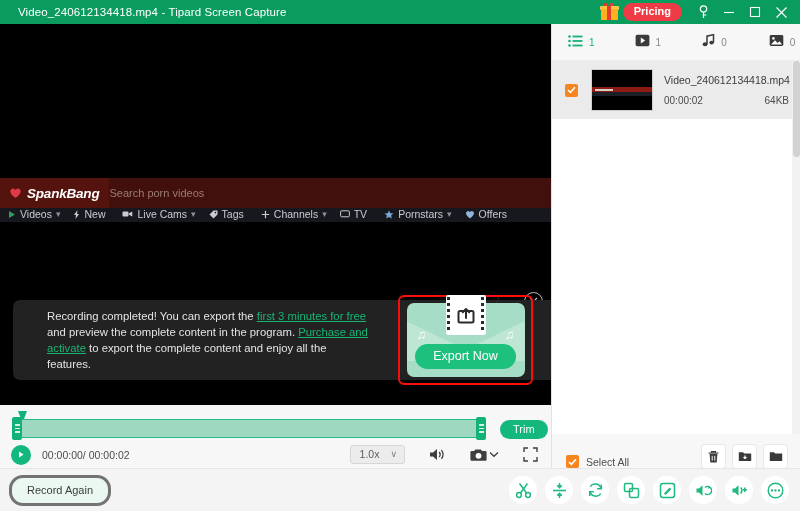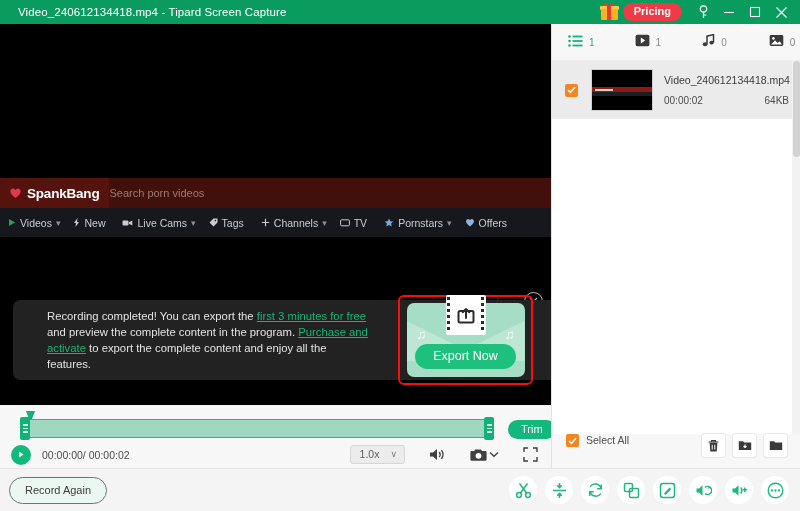--- a/index.html
+++ b/index.html
@@ -40,31 +40,31 @@
 
   
   .preview {
     position: absolute; left: 0; top: 24px; width: 551px; height: 381px;
     background: #000000; overflow: hidden;
   }
   .site-header {
     position: absolute; left: 0; top: 154px; width: 551px; height: 30px;
     background: #54130d; display: flex; align-items: center;
   }
-  .site-logo { display: flex; align-items: center; padding: 0 10px 0 9px; }
+  .site-logo { display: flex; align-items: center; padding: 0 10px 0 9px; font-style: italic; }
   .logo-heart { width: 13px; height: 12px; position: relative; margin-right: 5px; }
   .logo-heart svg { display: block; }
   .logo-text { color: #ffffff; font-size: 13.5px; font-weight: bold; letter-spacing: -.2px; }
   .site-search {
     flex: 1; height: 30px; background: #42100c; display: flex; align-items: center;
   }
   .site-search span { color: #9b7b76; font-size: 11px; }
   .site-nav {
-    position: absolute; left: 0; top: 184px; width: 551px; height: 29px;
-    background: #16181d; display: flex; align-items: center; padding-left: 8px;
+    position: absolute; left: 0; top: 184px; width: 551px; height: 14px;
+    background: #16181d; display: flex; align-items: flex-start; padding-left: 8px;
   }
   .nav-item {
     display: flex; align-items: center; color: #c8ccd2; font-size: 10.5px;
     margin-right: 13px; white-space: nowrap; cursor: pointer;
   }
   .nav-ico { margin-right: 4px; display: flex; align-items: center; }
   .nav-ico svg { display: block; }
   .nav-caret { margin-left: 4px; color: #8b9099; font-size: 9px; }
 
   
@@ -121,21 +121,21 @@
     position: relative; z-index: 3; background: #1ec07d; color: #ffffff;
     font-size: 12.5px; border-radius: 13px; padding: 5px 18px 6px 18px;
     margin-bottom: 8px; cursor: pointer; white-space: nowrap;
   }
 
   
   .player-area {
     position: absolute; left: 0; top: 405px; width: 551px; height: 63px;
     background: #f7f7f7;
   }
-  .timeline-row { position: absolute; left: 0; top: 9px; width: 551px; height: 26px; margin-left: 8px; }
+  .timeline-row { position: absolute; left: 0; top: 9px; width: 551px; height: 26px; }
   .playhead {
     position: absolute; left: 18px; top: -3px; width: 9px; height: 12px;
     background: #12b178; clip-path: polygon(0 0, 100% 0, 50% 100%);
   }
   .playhead-stem { position: absolute; left: 21.5px; top: 0px; width: 2px; height: 22px; background: #12b178; }
   .track {
     position: absolute; left: 14px; top: 5px; width: 467px; height: 19px;
     background: #9ed8c0; border: 1.5px solid #22bb85; border-radius: 2px;
   }
   .handle {
@@ -224,21 +224,21 @@
   .file-size { color: #4a4a4a; font-size: 10px; margin-left: auto; }
   .scrollbar {
     position: absolute; right: 0px; top: 0; width: 9px; height: 374px; background: #f2f2f2;
   }
   .scroll-thumb {
     position: absolute; left: 1px; top: 0px; width: 7px; height: 96px; background: #d2d2d2; border-radius: 4px;
     cursor: grab;
   }
   .selectall-row {
     position: absolute; left: 0; top: 410px; width: 249px; height: 34px;
-    display: flex; align-items: flex-start; background: #f7f7f7;
+    display: flex; align-items: flex-end; background: #f7f7f7;
   }
   .sa-check {
     width: 13px; height: 13px; background: #f6841f; border-radius: 2px; margin-left: 14px;
     display: flex; align-items: center; justify-content: center; cursor: pointer;
   }
   .sa-label { color: #4f4f4f; font-size: 10.5px; margin-left: 7px; }
   .sa-actions { margin-left: auto; display: flex; gap: 8px; padding-right: 14px; }
   .sa-btn {
     width: 23px; height: 23px; background: #ffffff; border-radius: 3px;
     display: flex; align-items: center; justify-content: center; cursor: pointer;
@@ -249,21 +249,21 @@
   
   .bottom-bar {
     position: absolute; left: 0; top: 468px; width: 800px; height: 43px;
     background: #f4f4f4; border-top: 1px solid #e6e6e6; display: flex; align-items: center;
   }
   .pill {
     font-size: 11px; border-radius: 14px; padding: 6px 15px 7px 15px; cursor: pointer;
     white-space: nowrap;
   }
   .pill-white { background: #ffffff; color: #3c3c3c; border: 1px solid #e0e0e0; margin-left: 12px; }
-  .pill-green { background: #eaf8f1; color: #3c3c3c; border: 1px solid #737373; margin-left: 9px; }
+  .pill-green { background: #eaf8f1; color: #3c3c3c; border: 3px solid #737373; margin-left: 9px; }
   .tools { margin-left: auto; display: flex; align-items: center; gap: 8px; padding-right: 11px; }
   .tool-btn {
     width: 28px; height: 28px; border-radius: 50%; background: #ffffff;
     display: flex; align-items: center; justify-content: center; cursor: pointer;
   }
   .tool-btn svg { display: block; }
 </style>
 </head>
 <body>
 

